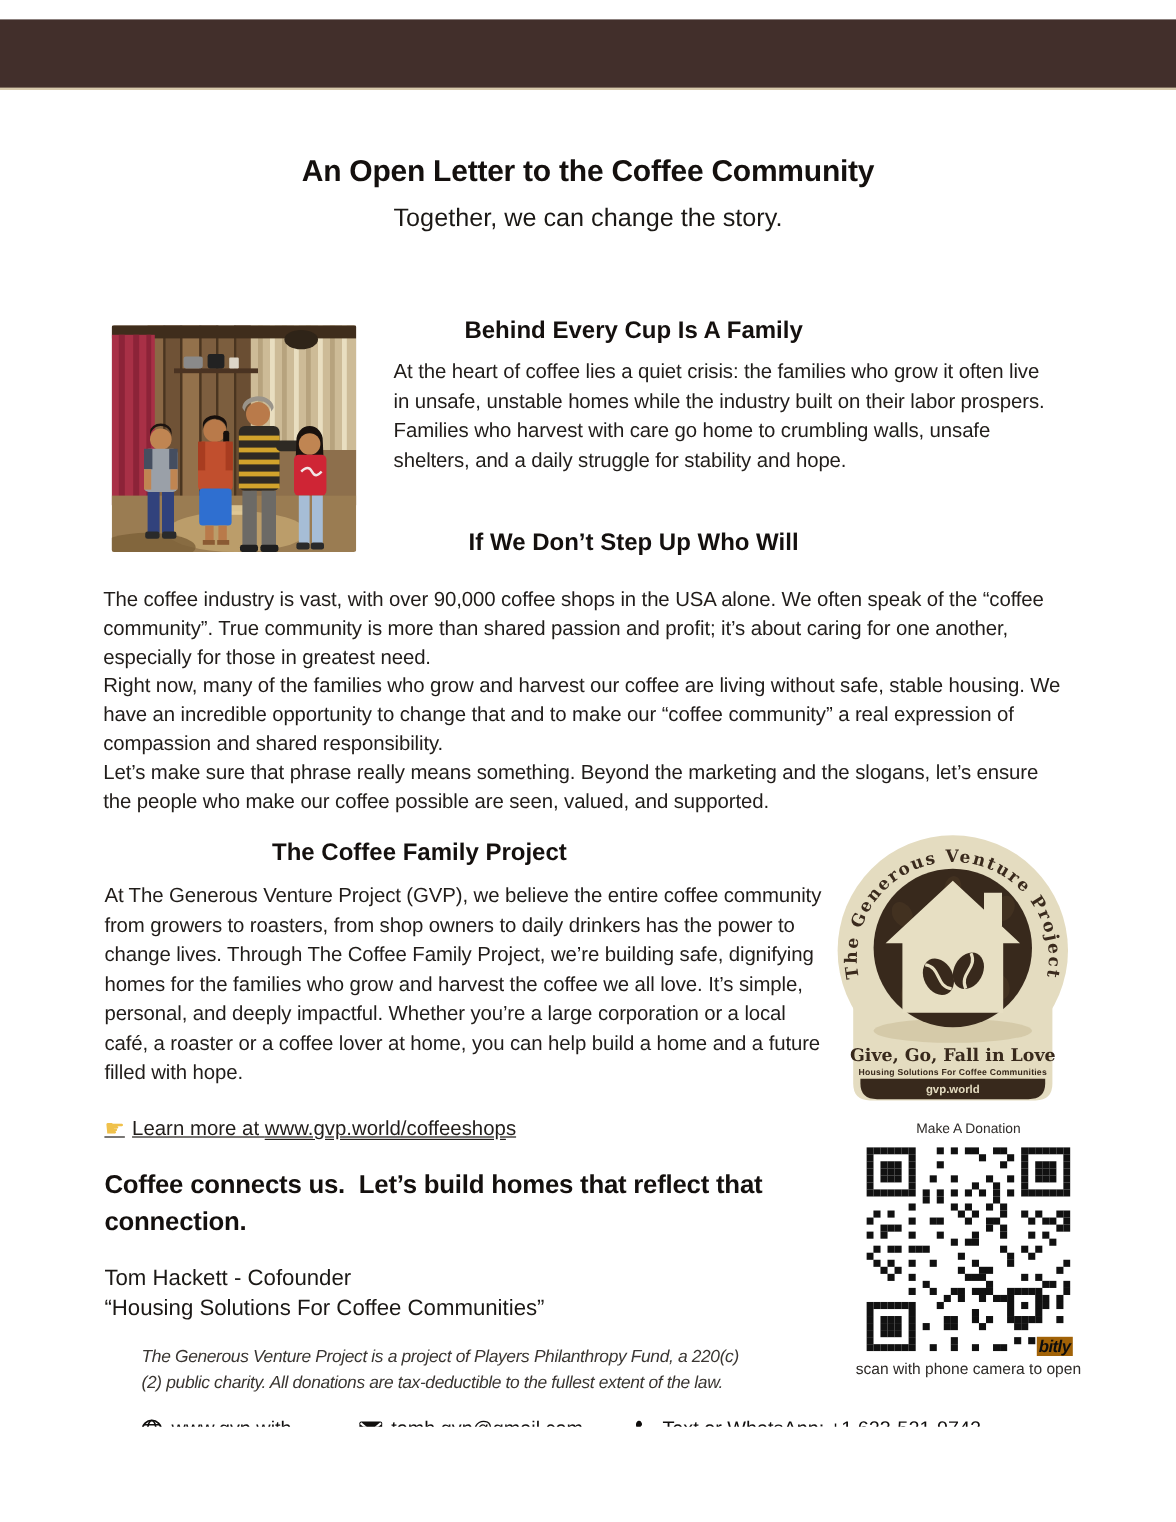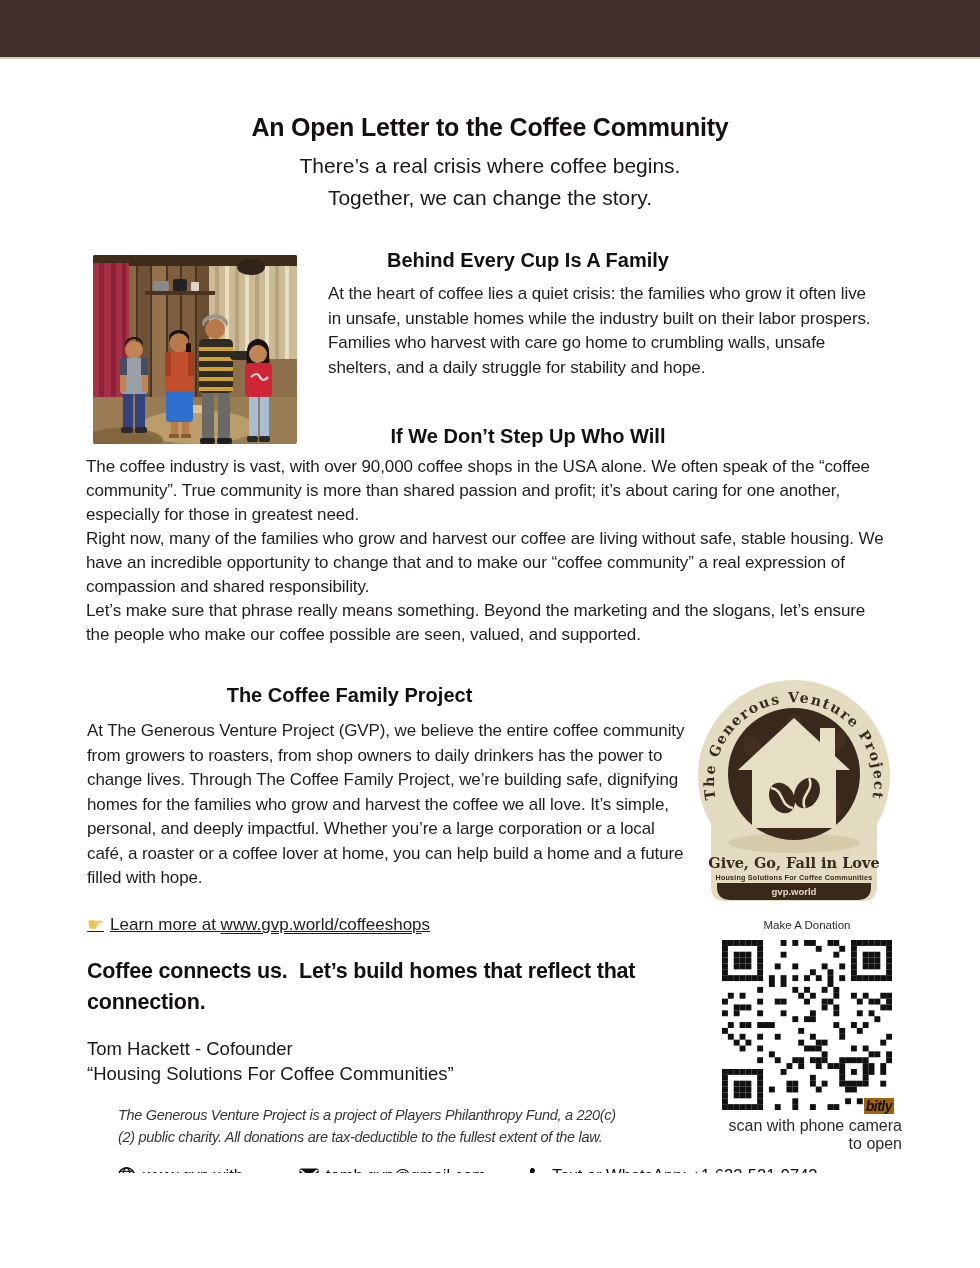--- a/index.html
+++ b/index.html
@@ -1,62 +1,61 @@
 <!DOCTYPE html>
 <html><head>
 <meta charset="utf-8">
 <style>
   * { margin:0; padding:0; box-sizing:border-box; }
   html,body { background:#ffffff; }
   .page {
-    position:relative; width:980px; height:1173px; margin:0 auto;
+    position:relative; width:980px; height:1173px; margin:16px auto;
     background:#ffffff; overflow:hidden;
     font-family:"Liberation Sans", sans-serif; color:#1d1a18;
   }
   .abs { position:absolute; }
   .topbar { left:0; top:0; width:980px; height:59px; background:#422f2b; border-bottom:2px solid #d7c9ac; }
   .doc-title { left:10px; top:113px; width:960px; text-align:center; font-size:25px; font-weight:bold; color:#14100e; letter-spacing:-0.2px; }
   .doc-sub { left:10px; top:150px; width:960px; text-align:center; font-size:21px; line-height:32px; color:#1b1815; }
   .h2 { font-size:20px; font-weight:bold; color:#14100e; text-align:center; }
   .h-family { left:86px; top:249px; width:884px; }
   .h-stepup { left:86px; top:425px; width:884px; }
   .h-project { left:86px; top:684px; width:527px; }
   .body-txt { font-size:17px; line-height:24.5px; letter-spacing:-0.1px; color:#211d1a; }
   .p-family { left:328px; top:282px; width:552px; }
-  .p-stepup { left:86px; top:455px; width:800px; line-height:24px; }
+  .p-stepup { left:86px; top:472px; width:800px; line-height:24px; }
   .p-project { left:87px; top:719px; width:602px; }
   .learn { left:87px; top:913px; width:602px; font-size:17px; color:#211d1a;text-decoration:underline; }
   .finger { color:#f0c14b; font-size:19px; margin-right:6px; vertical-align:-1px; }
   .ulink { text-decoration:underline; text-underline-offset:3px; color:#211d1a; cursor:pointer; }
   .statement { left:87px; top:956px; width:575px; font-size:21.5px; font-weight:bold; line-height:31px; color:#14100e; letter-spacing:-0.2px; }
   .signature { left:87px; top:1036px; font-size:18.5px; line-height:25px; color:#1b1815; }
   .legal { left:118px; top:1104px; font-size:14.5px; font-style:italic; line-height:22px; color:#3a3632; letter-spacing:-0.3px; white-space:nowrap; }
   .donation-label { left:722px; top:919px; width:170px; text-align:center; font-size:11.5px; color:#2e2b28; }
   .qr-wrap { left:722px; top:940px; width:170px; height:170px; background:#fff; }
   .bitly { position:absolute; right:-2px; bottom:-4px; background:#a16207; padding:0 2px; font-size:14px; font-weight:bold; font-style:italic; color:#0d0d0d; letter-spacing:-0.5px; }
-  .scan-hint { left:712px; top:1117px; width:190px; text-align:right; font-size:16px; color:#2e2b28; }
+  .scan-hint { left:712px; top:1117px; width:190px; text-align:center; font-size:13px; color:#2e2b28; }
   .footer-item { top:1166px; display:flex; align-items:center; gap:7px; font-size:16.5px; color:#0f0d0c; }
   .footer-item svg { flex:0 0 auto; }
   .f-site { left:117px; }
   .f-mail { left:299px; }
   .f-phone { left:528px; }
   .photo-frame { left:93px; top:255px; width:204px; height:189px; overflow:hidden; border-radius:2px; }
   .badge-wrap { left:697px; top:676px; width:194px; height:227px; }
   .bottom-art { left:0; top:1195px; width:980px; height:73px; }
 </style>
 </head>
 <body>
 
 <div class="page">
 
   <div class="abs topbar"></div>
 
   <div class="abs doc-title">An Open Letter to the Coffee Community</div>
   <div class="abs doc-sub">
-    <div>There’s a real crisis where coffee begins.</div>
     <div>Together, we can change the story.</div>
   </div>
 
   <div class="abs photo-frame">
     <svg width="204" height="189" viewBox="0 0 204 189">
 
       <rect x="0" y="0" width="204" height="150" fill="#7b5c3e"></rect>
       <g>
         <rect x="30" y="0" width="13" height="150" fill="#8a6845"></rect>
         <rect x="45" y="0" width="12" height="150" fill="#6f5236"></rect>

